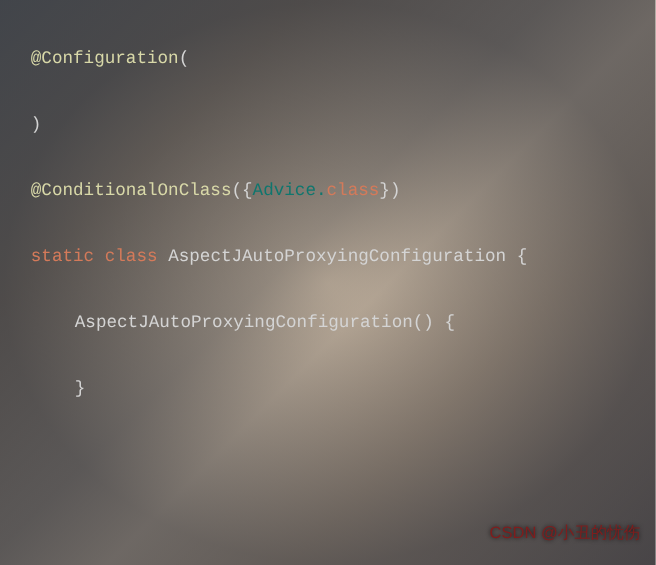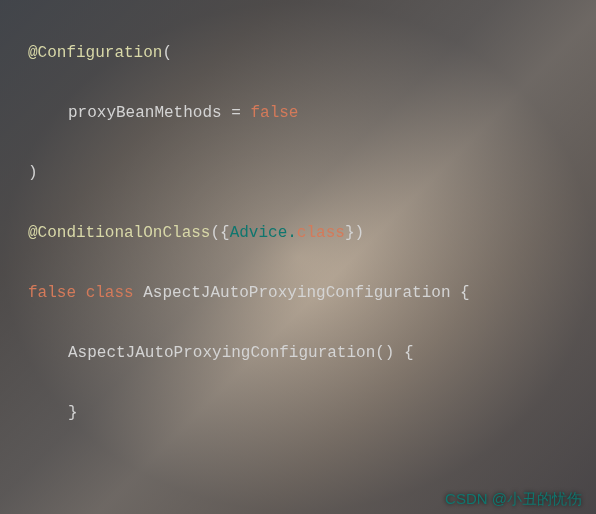--- a/index.html
+++ b/index.html
@@ -25,40 +25,39 @@
     color: #d4d4d4;
   }
   .tok-ann { color: #d8d8a8; margin-top: 24px; }
   .tok-default { color: #d4d4d4; }
   .tok-keyword { color: #d47a5a; }
   .tok-keyword2 { color: #d47a5a; }
   .tok-bool { color: #d47a5a; }
   .tok-type { color: #0f766e; }
   .watermark {
     position: absolute;
-    bottom: 0;
+    bottom: 14px;
     right: 14px;
-    color: #0f766e;
+    color: #7f1d1d;
     font-family: Arial, sans-serif;
     font-size: 15px;
     text-shadow: 0 0 4px rgba(0,0,0,0.8);
   }
   .indent1 { padding-left: 40px; display: inline-block; }
 </style>
 </head>
 <body>
 
 <div class="bg-overlay"></div>
 
 <div class="code">
 <div><span class="tok-ann">@Configuration</span><span class="tok-default">(</span></div>
-<div><span class="indent1"></span><span class="tok-default">proxyBeanMethods = </span><span class="tok-bool">false</span></div>
 <div><span class="tok-default">)</span></div>
 <div><span class="tok-ann">@ConditionalOnClass</span><span class="tok-default">({</span><span class="tok-type">Advice.</span><span class="tok-keyword">class</span><span class="tok-default">})</span></div>
-<div><span class="tok-keyword2">false</span><span> </span><span class="tok-keyword2">class</span><span> </span><span class="tok-default">AspectJAutoProxyingConfiguration </span><span class="tok-default">{</span></div>
+<div><span class="tok-keyword2">static</span><span> </span><span class="tok-keyword2">class</span><span> </span><span class="tok-default">AspectJAutoProxyingConfiguration </span><span class="tok-default">{</span></div>
 <div><span class="indent1"></span><span class="tok-default">AspectJAutoProxyingConfiguration</span><span class="tok-default">()</span><span> </span><span class="tok-default">{</span></div>
 <div><span class="indent1"></span><span class="tok-default">}</span></div>
 <div><span></span>&nbsp;</div>
 
 
 
 
 
 
 

